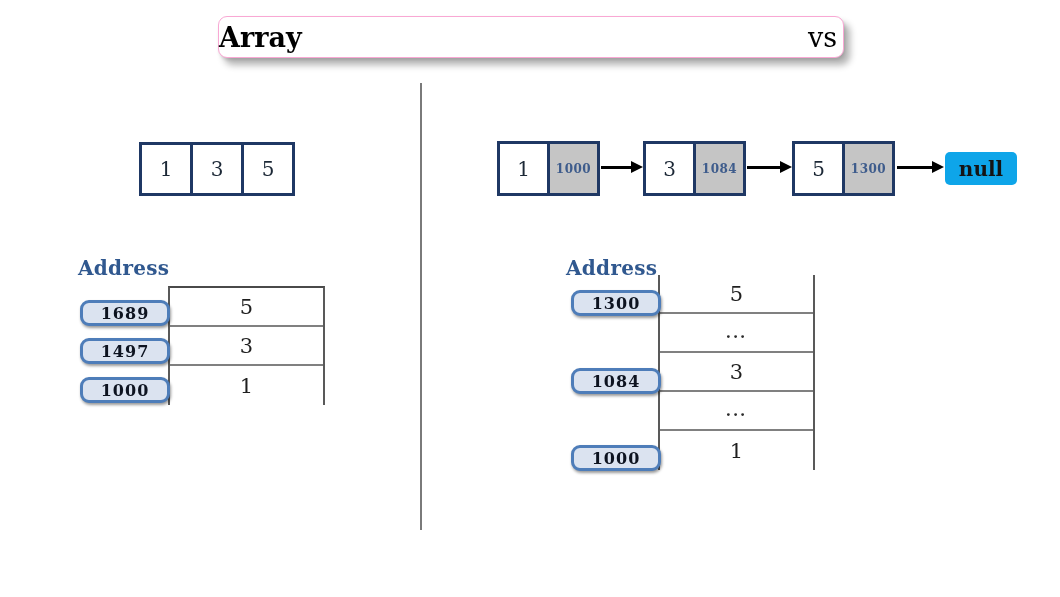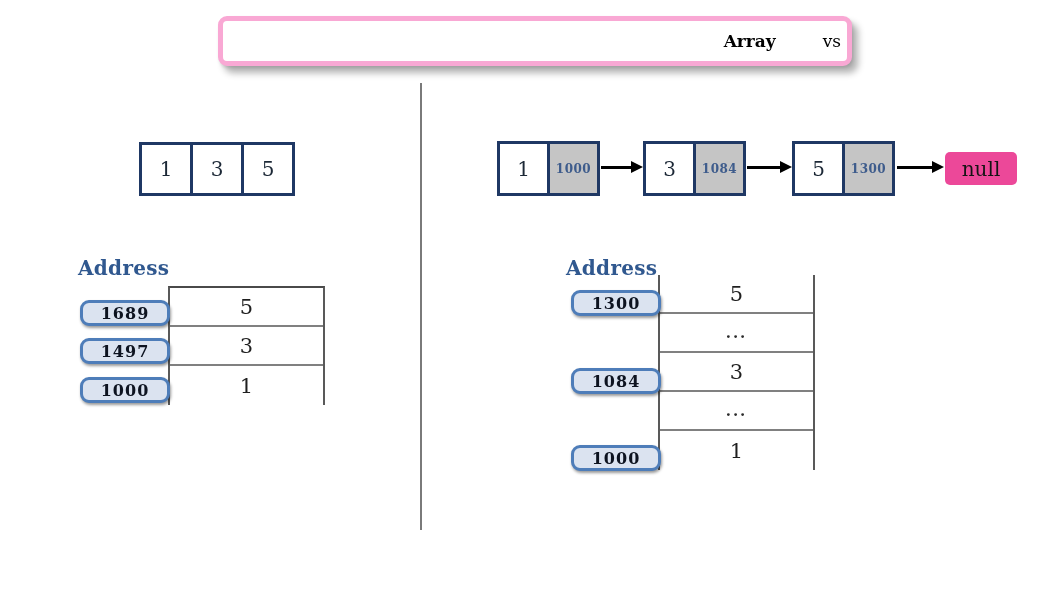--- a/index.html
+++ b/index.html
@@ -3,24 +3,24 @@
 <meta charset="utf-8">
 <style>
   html,body{margin:0;padding:0;background:#fff;}
   .stage{
     position:relative;width:1060px;height:597px;background:#ffffff;overflow:hidden;
     font-family:"DejaVu Serif","Liberation Serif",serif;color:#1b1b1b;
   }
   
   .title-box{
     position:absolute;left:218px;top:16px;width:624px;height:40px;
-    background:#ffffff;border:5px solid #f9a8d4;border-radius:9px;
+    background:#ffffff;border:1px solid #f9a8d4;border-radius:9px;
     box-shadow:6px 7px 7px rgba(0,0,0,0.30), 1px 2px 3px rgba(0,0,0,0.10);
-    display:flex;align-items:center;justify-content:flex-end;
-    font-size:17px;color:#000;
+    display:flex;align-items:center;justify-content:space-between;
+    font-size:27px;color:#000;
   }
   .title-box .b{font-weight:bold;}
   .title-box .vs{font-weight:normal;padding:0 6px;margin-left:41px;}
   
   .divider{position:absolute;left:420px;top:83px;width:2px;height:447px;background:#7a7a7a;}
   
   .array{position:absolute;left:139px;top:142px;display:flex;border:3px solid #1F3864;background:#fff;}
   .arr-cell{
     width:48px;height:48px;display:flex;align-items:center;justify-content:center;
     font-size:20px;color:#1c2836;border-right:3px solid #1F3864;
@@ -35,22 +35,22 @@
   .ll-addr{
     width:47px;display:flex;align-items:center;justify-content:center;
     font-size:12px;font-weight:bold;color:#3E5C8C;background:#C5C5C5;letter-spacing:0.5px;
   }
   .arrow{position:absolute;height:3px;background:#000;top:166px;}
   .arrow::after{
     content:"";position:absolute;right:-11px;top:-5px;
     border-left:12px solid #000;border-top:6px solid transparent;border-bottom:6px solid transparent;
   }
   .null-box{
-    position:absolute;left:945px;top:152px;width:72px;height:33px;background:#ec4899;border-radius:5px;
-    display:flex;align-items:center;justify-content:center;font-size:20px;color:#141414;
+    position:absolute;left:945px;top:152px;width:72px;height:33px;background:#0ea5e9;border-radius:5px;
+    display:flex;align-items:center;justify-content:center;font-size:20px;color:#141414;font-weight:bold;
   }
   
   .addr-label{
     position:absolute;font-weight:bold;font-size:20px;color:#30588F;letter-spacing:0.3px;margin-top:6px;
   }
   
   .mem-table{position:absolute;background:transparent;}
   .mem-table.with-top{border-top:2px solid #4a4a4a;}
   .mem-col{border-left:2px solid #595959;border-right:2px solid #595959;}
   .mem-row{

